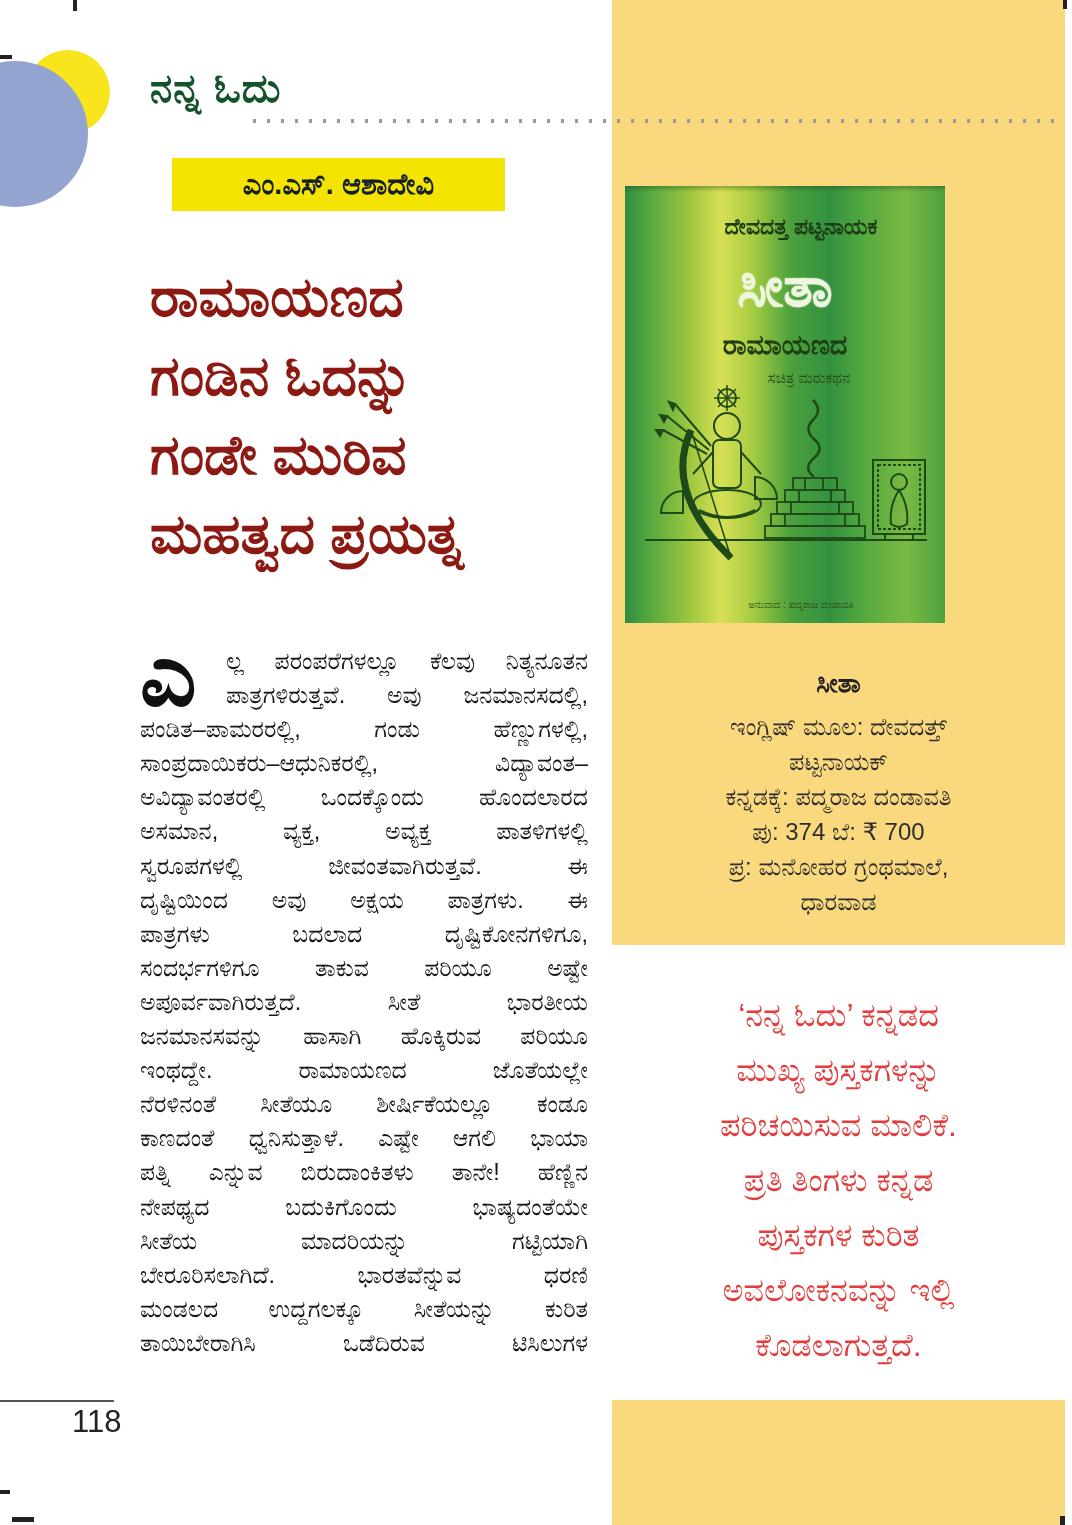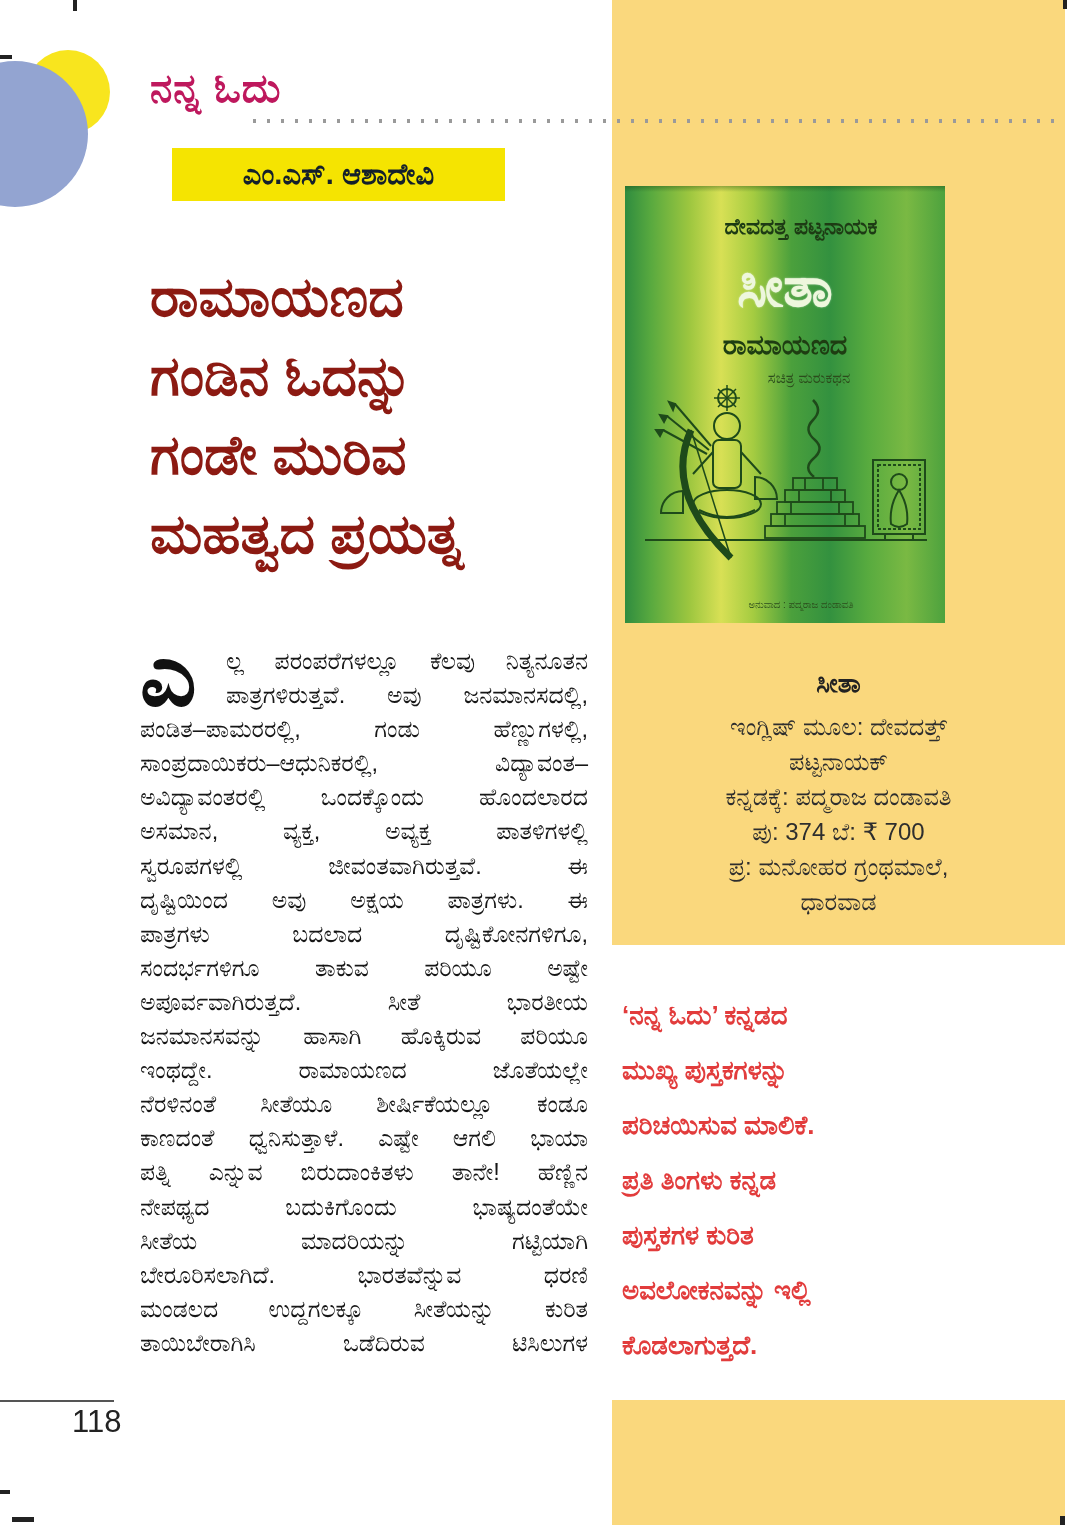--- a/index.html
+++ b/index.html
@@ -12,24 +12,24 @@
   
   .yellow-panel{position:absolute;left:612px;top:0;width:453px;height:1525px;background:#FAD87D;}
   .white-inset{position:absolute;left:612px;top:945px;width:460px;height:455px;background:#ffffff;}
   
   .mark{position:absolute;background:#222;}
   
   .circle{position:absolute;border-radius:50%;}
   .circle-yellow{left:26px;top:50px;width:84px;height:84px;background:#F8E51E;}
   .circle-blue{left:-58px;top:61px;width:146px;height:146px;background:#93A4D1;}
   
-  .series-header{position:absolute;left:150px;top:66px;font-size:40px;font-weight:bold;color:#be185d;letter-spacing:1px;}
+  .series-header{position:absolute;left:150px;top:66px;font-size:40px;font-weight:bold;color:#14532d;letter-spacing:1px;}
   .dotted-rule{position:absolute;left:253px;top:119px;width:810px;height:4px;
     background:repeating-linear-gradient(90deg,#9a9a9a 0 3px,transparent 3px 14px);}
-  .author-badge{position:absolute;left:172px;top:148px;width:333px;height:53px;background:#F5E401;
+  .author-badge{position:absolute;left:172px;top:158px;width:333px;height:53px;background:#F5E401;
     display:flex;align-items:center;justify-content:center;font-size:29px;font-weight:bold;color:#14202b;}
   
   .article-title{position:absolute;left:150px;top:258px;width:450px;color:#8C1A12;
     font-size:55px;font-weight:bold;line-height:79px;}
   
   .article-body{position:absolute;left:140px;top:644px;width:448px;font-size:23.5px;line-height:34.1px;color:#161616;}
   .drop-cap{float:left;width:86px;height:66px;font-size:88px;line-height:62px;font-weight:bold;color:#111;}
   .body-line{text-align:justify;text-align-last:justify;white-space:nowrap;}
   
   .pageno-rule{position:absolute;left:0;top:1400px;width:114px;height:2px;background:#555;}
@@ -44,22 +44,22 @@
   .cover-title{position:relative;margin-top:14px;font-size:56px;font-weight:bold;color:#eef7dd;text-shadow:0 0 2px rgba(255,255,255,.6);}
   .cover-subtitle{position:relative;margin-top:10px;font-size:27px;font-weight:bold;color:#1e3d12;}
   .cover-tagline{position:relative;margin-top:8px;font-size:15px;color:#2c4c1c;margin-left:48px;}
   .cover-art{position:absolute;left:10px;top:196px;width:300px;height:200px;}
   .cover-translator{position:absolute;left:16px;bottom:12px;width:100%;font-size:10px;color:#2c4c1c;}
   
   .book-info{position:absolute;left:622px;top:668px;width:433px;text-align:center;color:#2e2e2e;}
   .book-info-title{font-size:26px;font-weight:bold;margin-bottom:10px;color:#222;}
   .book-info-line{font-size:24px;line-height:35px;}
   
-  .promo{position:absolute;left:622px;top:988px;width:433px;text-align:left;color:#E23C3C;
-    font-size:26px;font-weight:bold;line-height:55px;}
+  .promo{position:absolute;left:622px;top:988px;width:433px;text-align:center;color:#E23C3C;
+    font-size:32px;font-weight:normal;line-height:55px;}
 </style>
 </head>
 <body>
 
 <div class="page">
 
   <div class="yellow-panel"></div>
   <div class="white-inset"></div>
 
   <div class="mark" style="left:73px;top:0;width:4px;height:11px;"></div>

